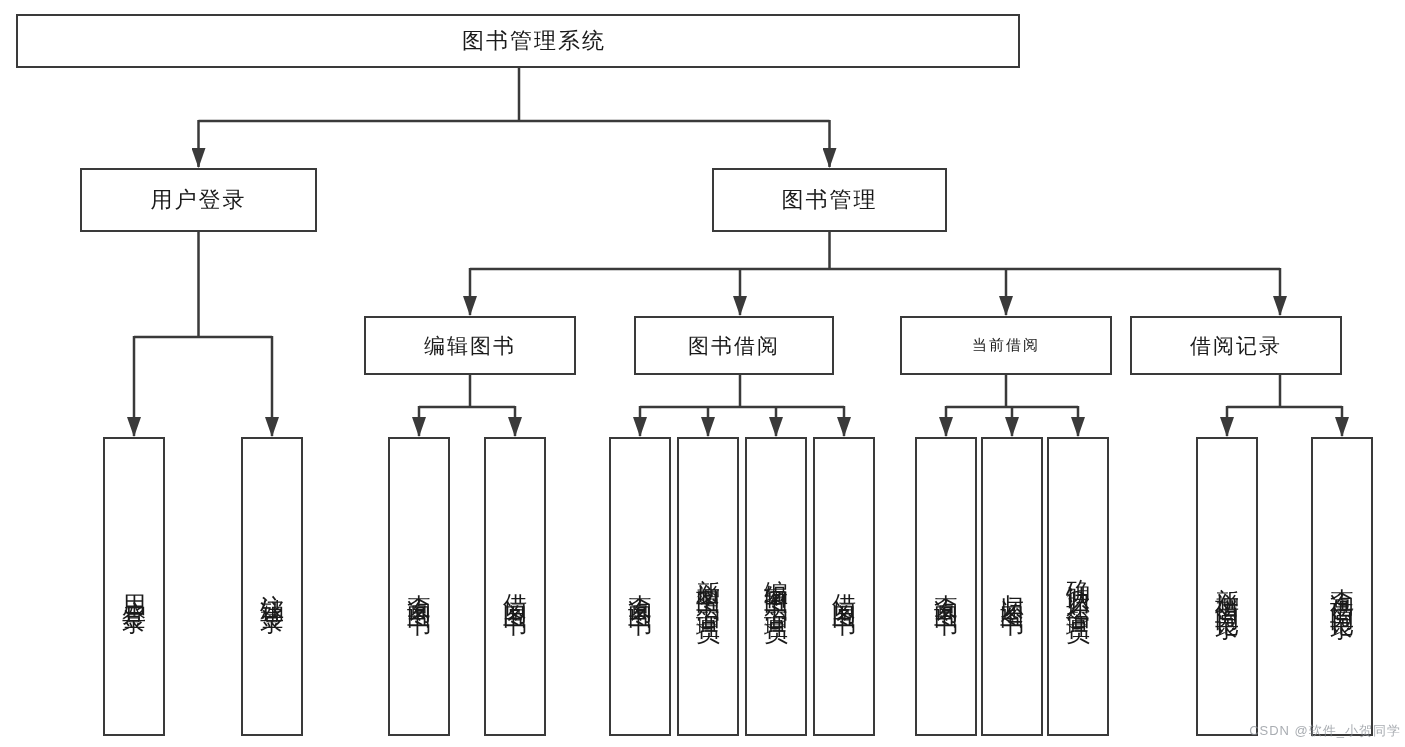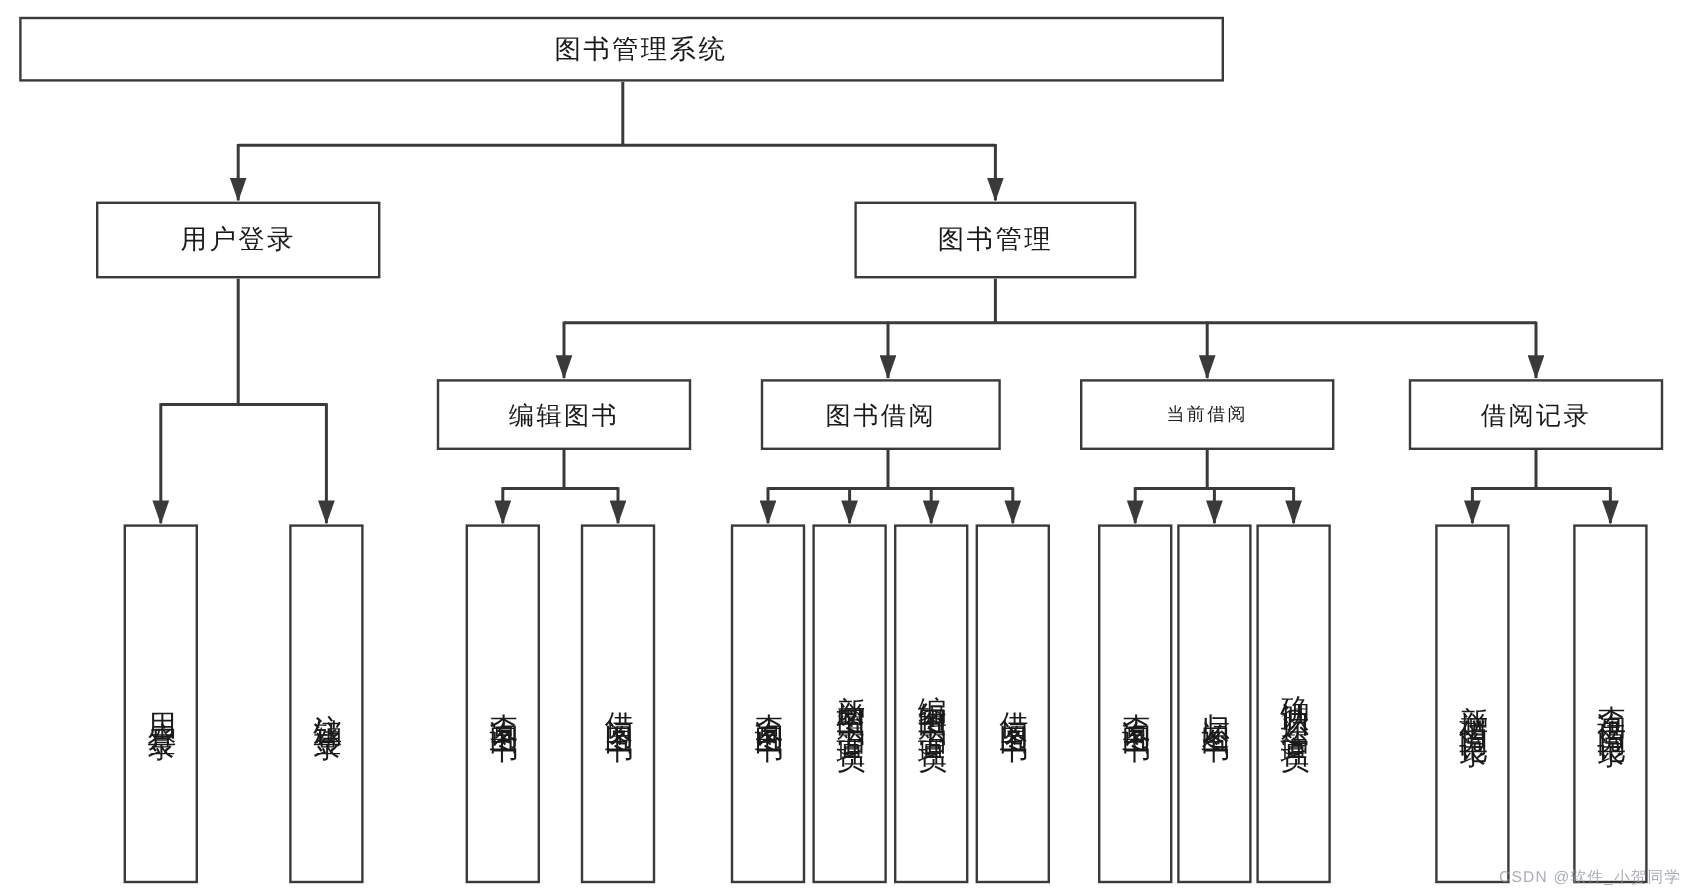--- a/index.html
+++ b/index.html
@@ -110,21 +110,21 @@
 
   <div class="hbox" style="left:364px;top:316px;width:212px;height:59px;font-size:21px;">
     <span>编辑图书</span>
   </div>
   <div class="hbox" style="left:634px;top:316px;width:200px;height:59px;font-size:21px;">
     <span>图书借阅</span>
   </div>
   <div class="hbox" style="left:900px;top:316px;width:212px;height:59px;font-size:15px;">
     <span>当前借阅</span>
   </div>
-  <div class="hbox" style="left:1174px;top:316px;width:212px;height:59px;font-size:21px;justify-content:center;">
+  <div class="hbox" style="left:1130px;top:316px;width:212px;height:59px;font-size:21px;justify-content:center;">
     <span>借阅记录</span>
   </div>
 
   <div class="vbox" style="left:103px;">
     <span class="vtext">用户登录</span>
   </div>
   <div class="vbox" style="left:241px;">
     <span class="vtext">注销登录</span>
   </div>
 

